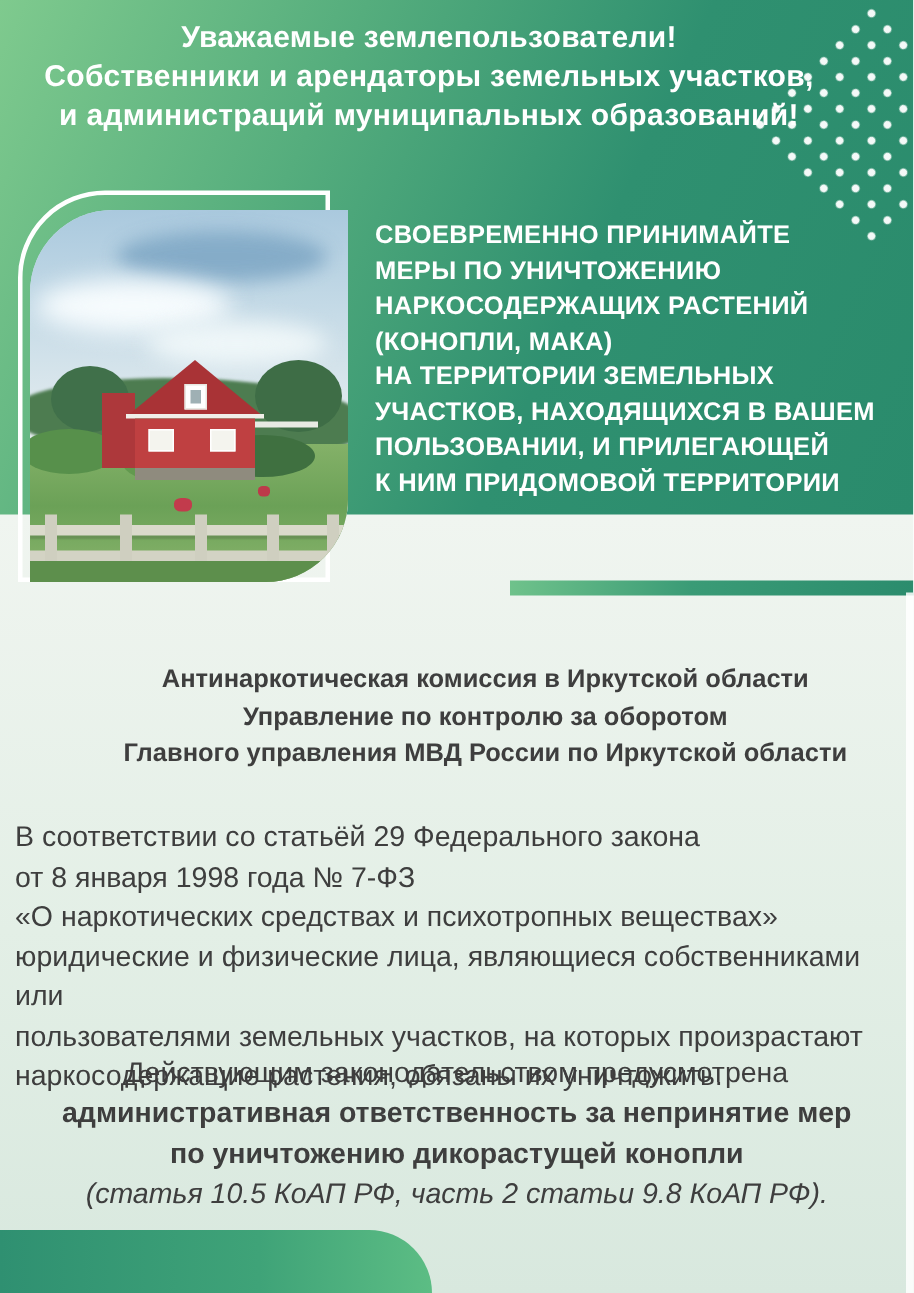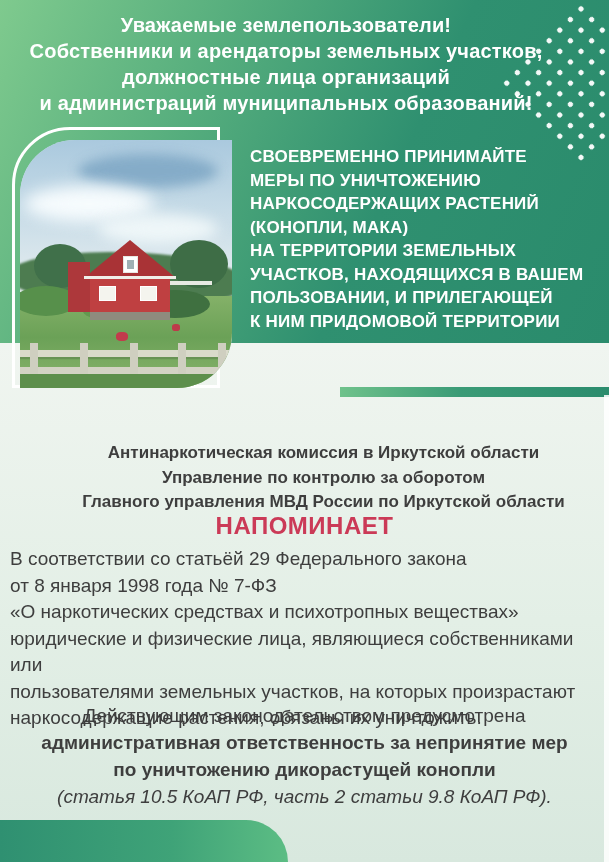--- a/index.html
+++ b/index.html
@@ -141,21 +141,20 @@
 </style>
 </head>
 <body>
 
 <div class="page">
 
   <div class="header-band">
     <div class="header-text">
       <div class="header-line">Уважаемые землепользователи!</div>
       <div class="header-line">Собственники и арендаторы земельных участков,</div>
-      <div class="header-line">должностные лица организаций</div>
       <div class="header-line">и администраций муниципальных образований!</div>
     </div>
     <div class="dots-pattern"></div>
   </div>
 
   <div class="photo-frame"></div>
 
   <div class="photo">
     <div class="sky"></div>
     <div class="cloud-dark"></div>
@@ -203,21 +202,20 @@
   </div>
 
   <div class="gradient-bar"></div>
 
   <div class="org-block">
     <div class="org-line">Антинаркотическая комиссия в Иркутской области</div>
     <div class="org-line">Управление по контролю за оборотом</div>
     <div class="org-line">Главного управления МВД России по Иркутской области</div>
   </div>
 
-  <div class="reminder-heading">НАПОМИНАЕТ</div>
 
   <div class="law-paragraph">
     <div class="law-line">В соответствии со статьёй 29 Федерального закона</div>
     <div class="law-line">от 8 января 1998 года № 7-ФЗ</div>
     <div class="law-line">«О наркотических средствах и психотропных веществах»</div>
     <div class="law-line">юридические и физические лица, являющиеся собственниками или</div>
     <div class="law-line">пользователями земельных участков, на которых произрастают</div>
     <div class="law-line">наркосодержащие растения, обязаны их уничтожить.</div>
   </div>
 

